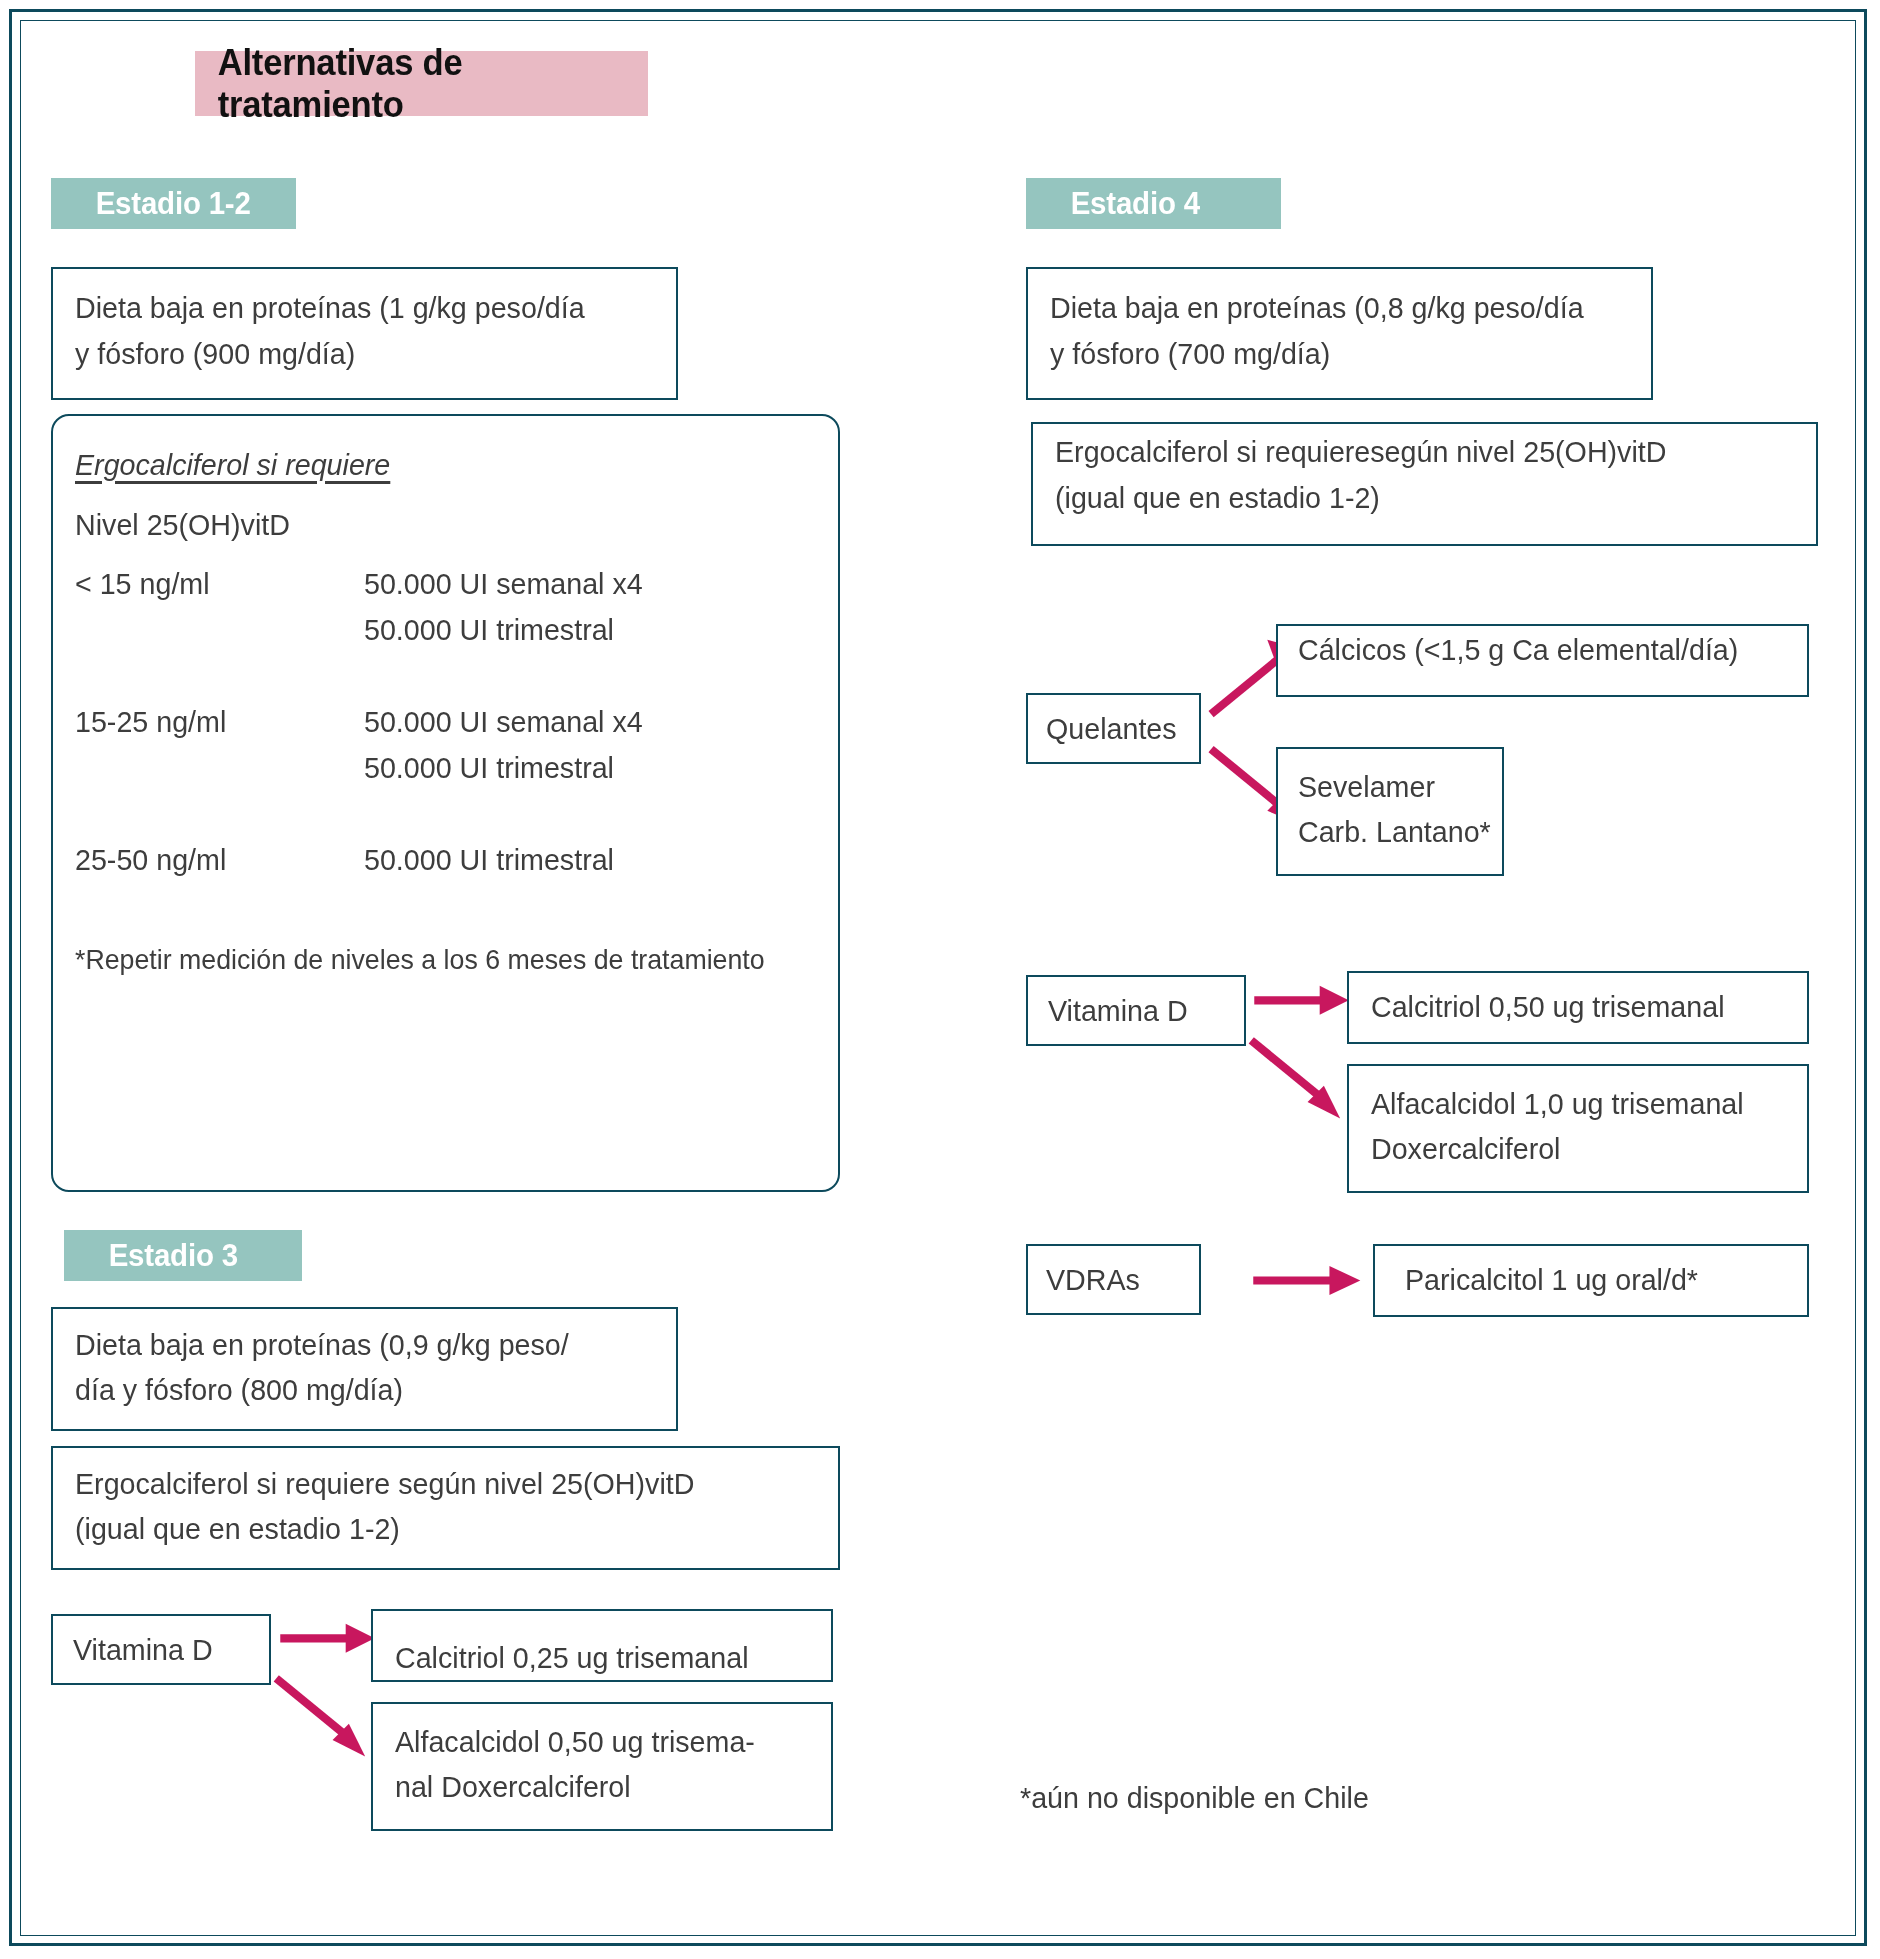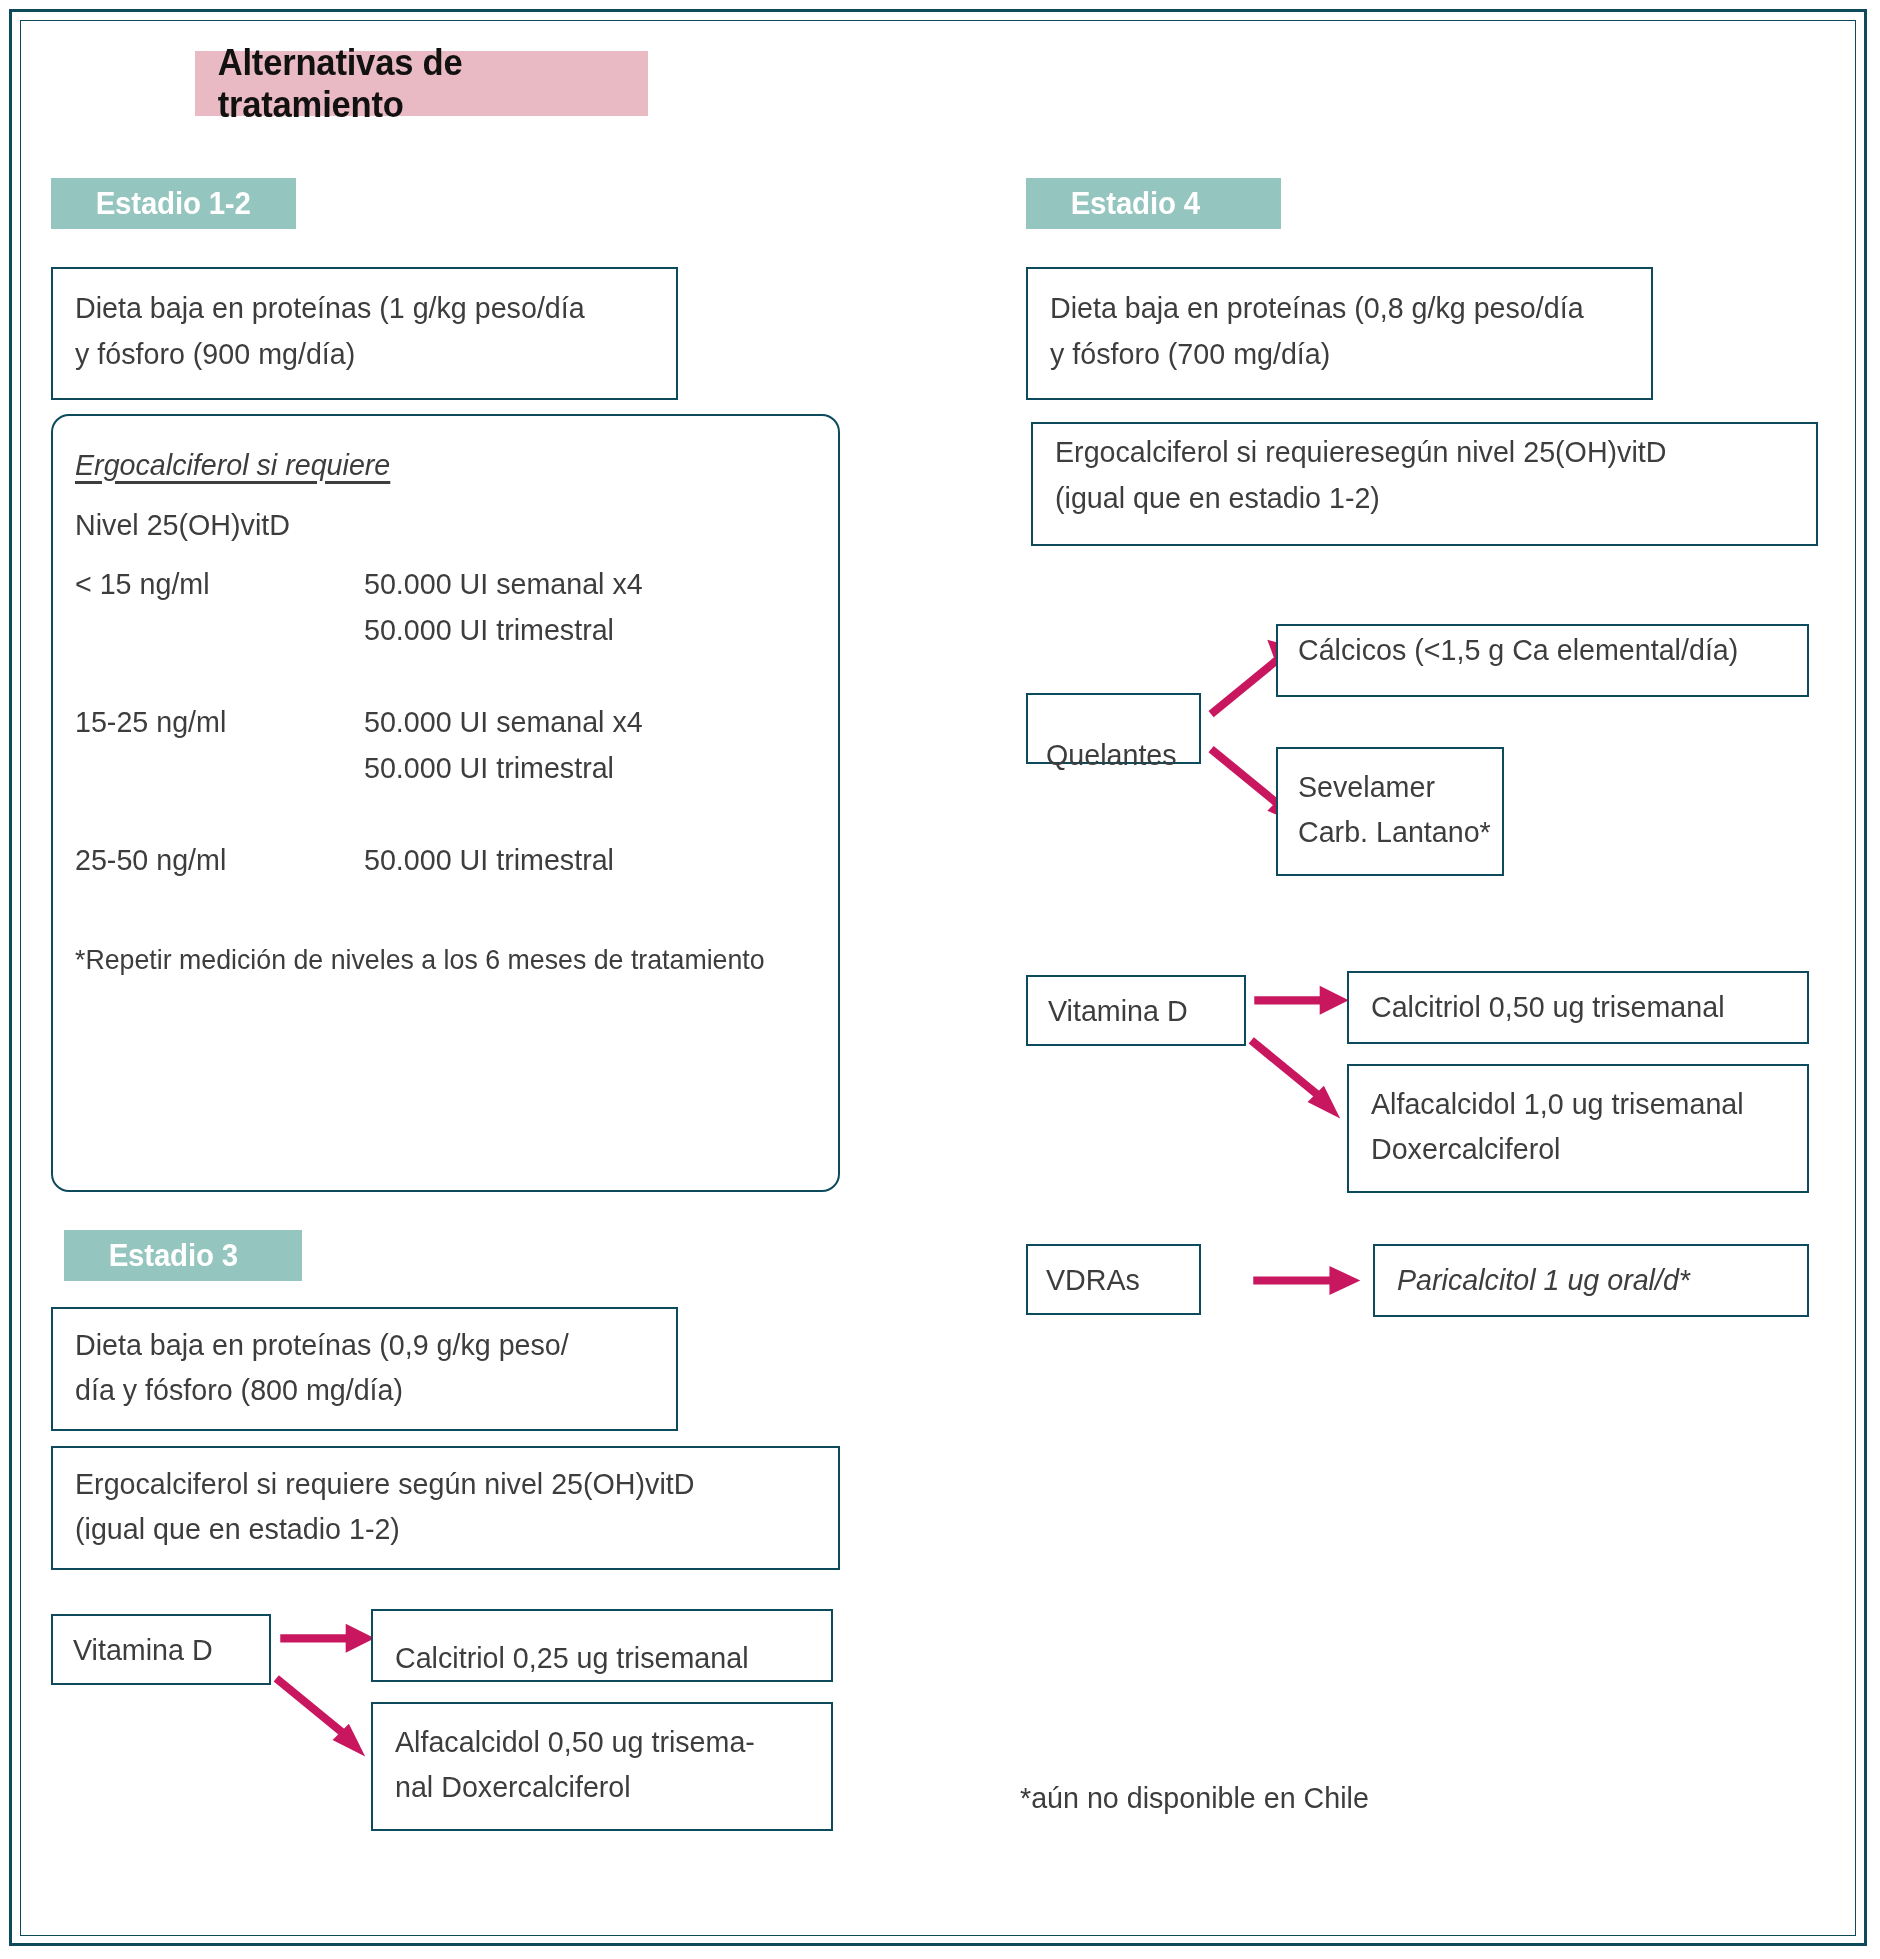--- a/index.html
+++ b/index.html
@@ -181,21 +181,21 @@
   </div>
 
   <div class="box" style="left:1031px;top:422px;width:787px;height:124px;">
     <div class="pad" style="padding:5px 22px;">
       <p>Ergocalciferol si requieresegún nivel 25(OH)vitD</p>
       <p>(igual que en estadio 1-2)</p>
     </div>
   </div>
 
   <div class="box" style="left:1026px;top:693px;width:175px;height:71px;">
-    <div class="pad" style="padding:25px 18px;margin-top:12px;">
+    <div class="pad" style="padding:11px 18px;">
       <p>Quelantes</p>
     </div>
   </div>
 
   <svg class="arrow" style="left:1202px;top:627px;" width="127" height="100" viewBox="0 0 140 110">
     <line x1="10" y1="96" x2="88" y2="32" stroke="#c8175e" stroke-width="9"></line>
     <polygon points="72,14 110,24 86,52" fill="#c8175e"></polygon>
   </svg>
 
   <svg class="arrow" style="left:1202px;top:738px;" width="127" height="102" viewBox="0 0 140 112">
@@ -250,21 +250,21 @@
       <p>VDRAs</p>
     </div>
   </div>
 
   <svg class="arrow" style="left:1246px;top:1253px;" width="127" height="55" viewBox="0 0 140 60">
     <line x1="8" y1="30" x2="94" y2="30" stroke="#c8175e" stroke-width="9"></line>
     <polygon points="92,14 126,30 92,46" fill="#c8175e"></polygon>
   </svg>
 
   <div class="box" style="left:1373px;top:1244px;width:436px;height:73px;">
-    <div class="pad" style="padding:11px 22px;font-style:italic;">
+    <div class="pad" style="padding:11px 30px;">
       <p>Paricalcitol 1 ug oral/d*</p>
     </div>
   </div>
 
   <div class="small-note" style="left:1020px;top:1777px;font-size:30px;">*aún no disponible en Chile</div>
 
 </div>
 
 
 </body></html>

